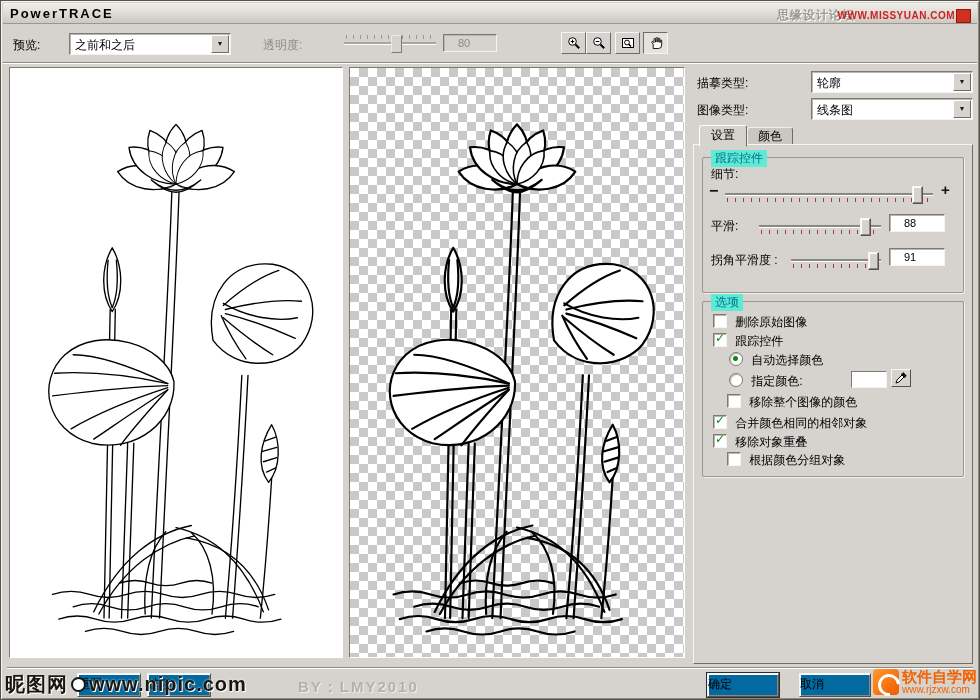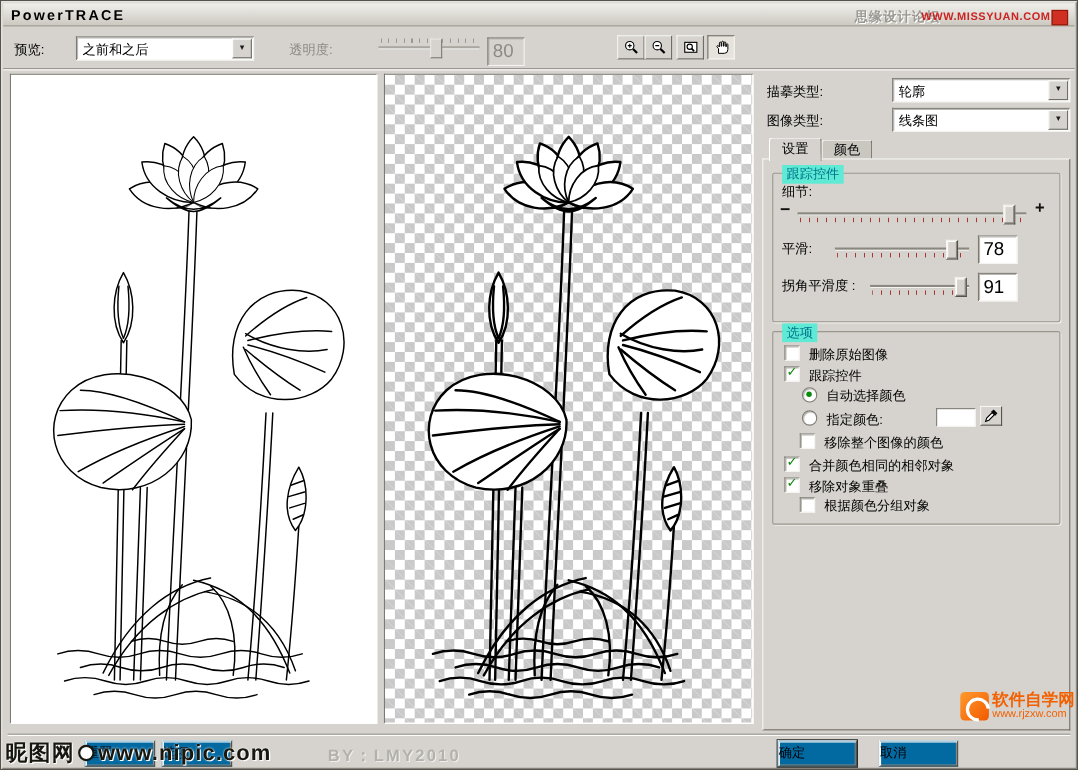--- a/index.html
+++ b/index.html
@@ -28,21 +28,21 @@
   .lbl{position:absolute;white-space:nowrap}
   .dis{color:#8d8b83}
   .dd{position:absolute;height:20px;background:#fff;border:1px solid;
     border-color:#7c7a72 #f4f3ef #f4f3ef #7c7a72;box-shadow:inset 1px 1px 0 #b9b6af}
   .dd-val{position:absolute;left:5px;top:3px;right:18px;overflow:hidden;white-space:nowrap;font-size:12px}
   .dd-btn{position:absolute;right:1px;top:1px;bottom:1px;width:16px;background:#d6d3ce;
     border:1px solid;border-color:#fff #6f6d66 #6f6d66 #fff;text-align:center}
   .dd-btn::after{content:"▼";font-size:7px;line-height:16px;color:#1a1a1a;display:block}
   .valbox{position:absolute;background:#fff;border:1px solid;
     border-color:#7c7a72 #f4f3ef #f4f3ef #7c7a72;box-shadow:inset 1px 1px 0 #b9b6af;
-    font-size:17px;padding:2px 4px;white-space:nowrap}
+    font-size:11px;padding:2px 14px;white-space:nowrap}
   .valbox.dis{background:#d6d3ce;color:#8d8b83}
   .tbtn{position:absolute;width:25px;height:22px;background:#d6d3ce;border:1px solid;
     border-color:#f6f5f1 #6f6d66 #6f6d66 #f6f5f1;display:flex;align-items:center;justify-content:center;padding:0}
   .tbtn.pressed{border-color:#6f6d66 #f6f5f1 #f6f5f1 #6f6d66;background:#e6e3dc}
   
   .slider{position:absolute}
   .slider .track{position:absolute;left:0;right:0;top:9px;height:2px;background:#8a887f;border-bottom:1px solid #fff}
   .slider .ticks{position:absolute;left:2px;right:2px;top:14px;height:4px;
     background:repeating-linear-gradient(90deg,#a83434 0,#a83434 1px,transparent 1px,transparent 8px)}
   .slider .ticks.up{top:2px;background:repeating-linear-gradient(90deg,#9a9890 0,#9a9890 1px,transparent 1px,transparent 7px)}
@@ -96,21 +96,21 @@
     font-size:12px;border:1px solid;border-color:#f6f5f1 #55534c #55534c #f6f5f1;
     box-shadow:inset 1px 1px 0 #fff,inset -1px -1px 0 #8a887f;cursor:default}
   .btn.default{box-shadow:0 0 0 1px #2c2c2c,inset 1px 1px 0 #fff,inset -1px -1px 0 #8a887f}
   
   .wm-bl{position:absolute;left:4px;top:670px;z-index:30;font-size:20px;font-weight:bold;color:#17170f;
     text-shadow:0 0 2px #fff,1px 1px 0 #fff;letter-spacing:1px;white-space:nowrap}
   .wm-bl-dot{display:inline-block;width:11px;height:11px;border:2px solid #17170f;border-radius:50%;
     background:#fff;margin:0 3px;vertical-align:-1px}
   .wm-bc{position:absolute;left:297px;top:677px;z-index:30;color:#b3b1a9;font-weight:bold;
     font-size:15px;letter-spacing:2px;text-shadow:1px 1px 0 #eee}
-  .wm-br{position:absolute;right:2px;top:628px;z-index:30;display:flex;align-items:center}
+  .wm-br{position:absolute;right:2px;top:668px;z-index:30;display:flex;align-items:center}
   .wm-br-icon{width:26px;height:26px;background:linear-gradient(135deg,#ff9a2e,#f25a00);border-radius:4px;
     position:relative;margin-right:3px}
   .wm-br-icon::after{content:"";position:absolute;left:5px;top:5px;width:16px;height:16px;
     border:3px solid #fff;border-right-color:transparent;border-radius:50%;transform:rotate(40deg)}
   .wm-br-name{color:#f26000;font-weight:bold;font-size:15px;line-height:15px;white-space:nowrap}
   .wm-br-url{color:#f26000;font-size:10px;line-height:11px;white-space:nowrap}
 </style>
 </head>
 <body>
 
@@ -202,21 +202,21 @@
         <div class="thumb" style="left:92%"></div>
       </div>
       <span class="sign" style="left:238px;top:23px;font-size:15px">+</span>
 
       <span class="glabel" style="left:8px;top:60px">平滑:</span>
       <div class="slider" style="left:56px;top:58px;width:122px;height:20px">
         <div class="track"></div>
         <div class="ticks"></div>
         <div class="thumb" style="left:86%"></div>
       </div>
-      <div class="valbox" style="left:186px;top:56px;width:26px">78</div>
+      <div class="valbox" style="left:186px;top:56px;width:26px">88</div>
 
       <span class="glabel" style="left:8px;top:94px">拐角平滑度 :</span>
       <div class="slider" style="left:88px;top:92px;width:90px;height:20px">
         <div class="track"></div>
         <div class="ticks"></div>
         <div class="thumb" style="left:90%"></div>
       </div>
       <div class="valbox" style="left:186px;top:90px;width:26px">91</div>
     </div>
 

